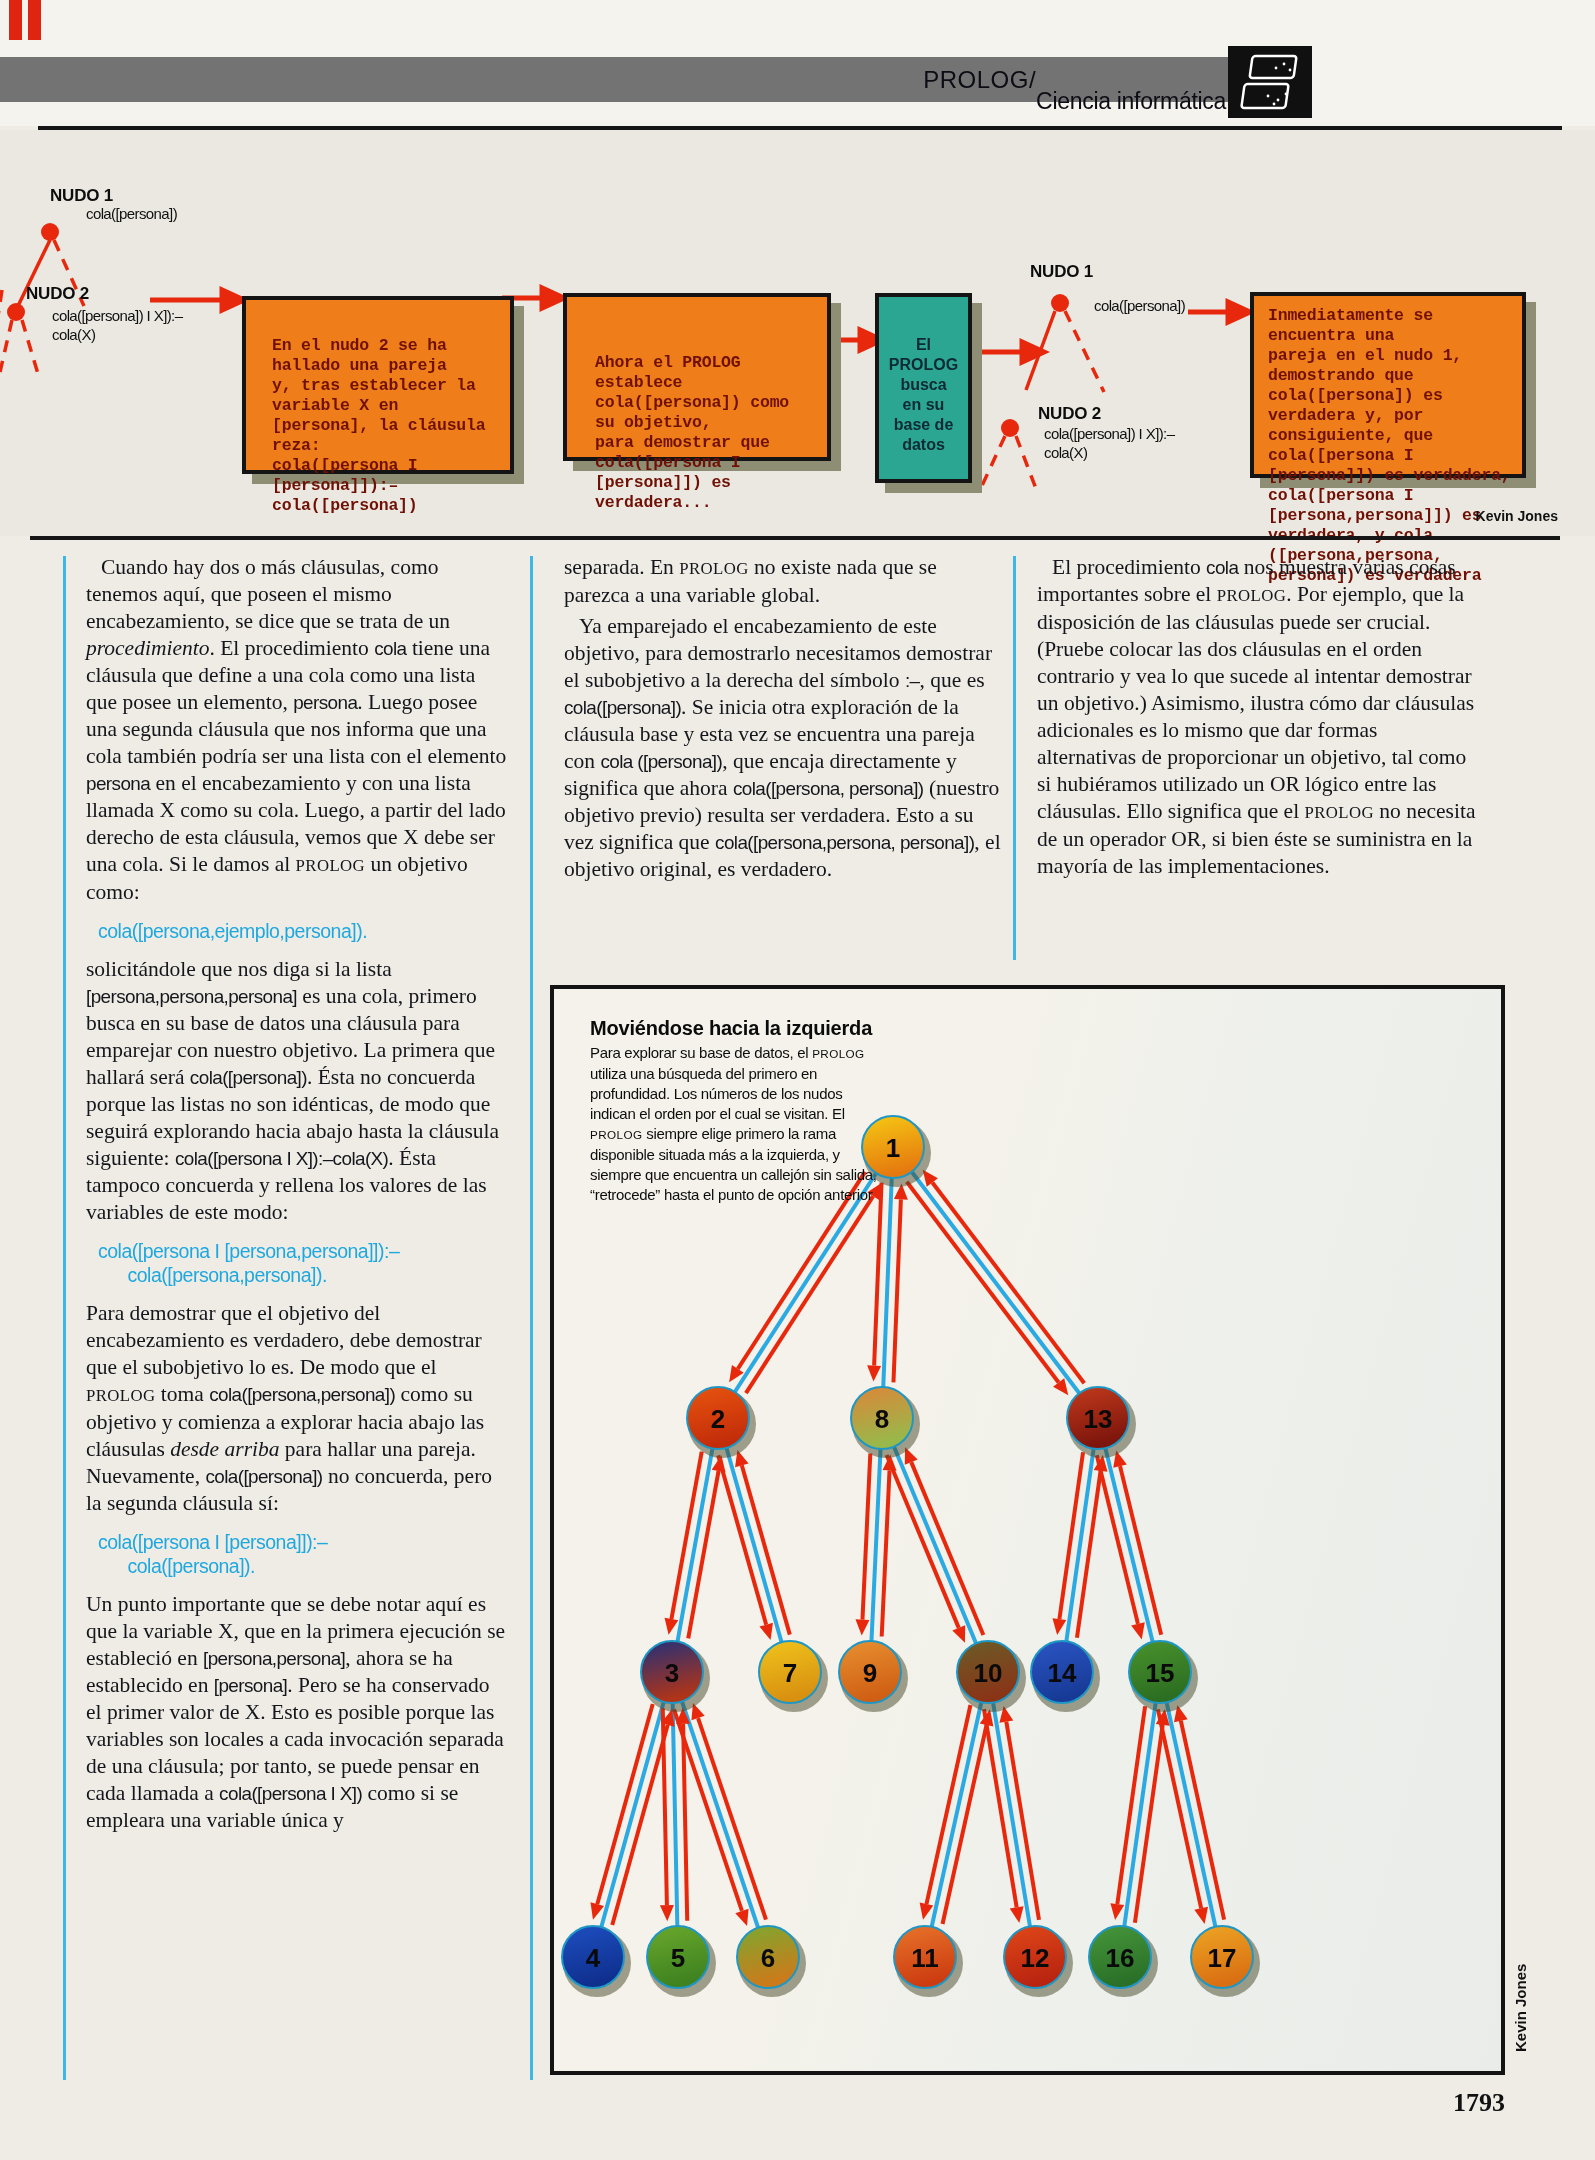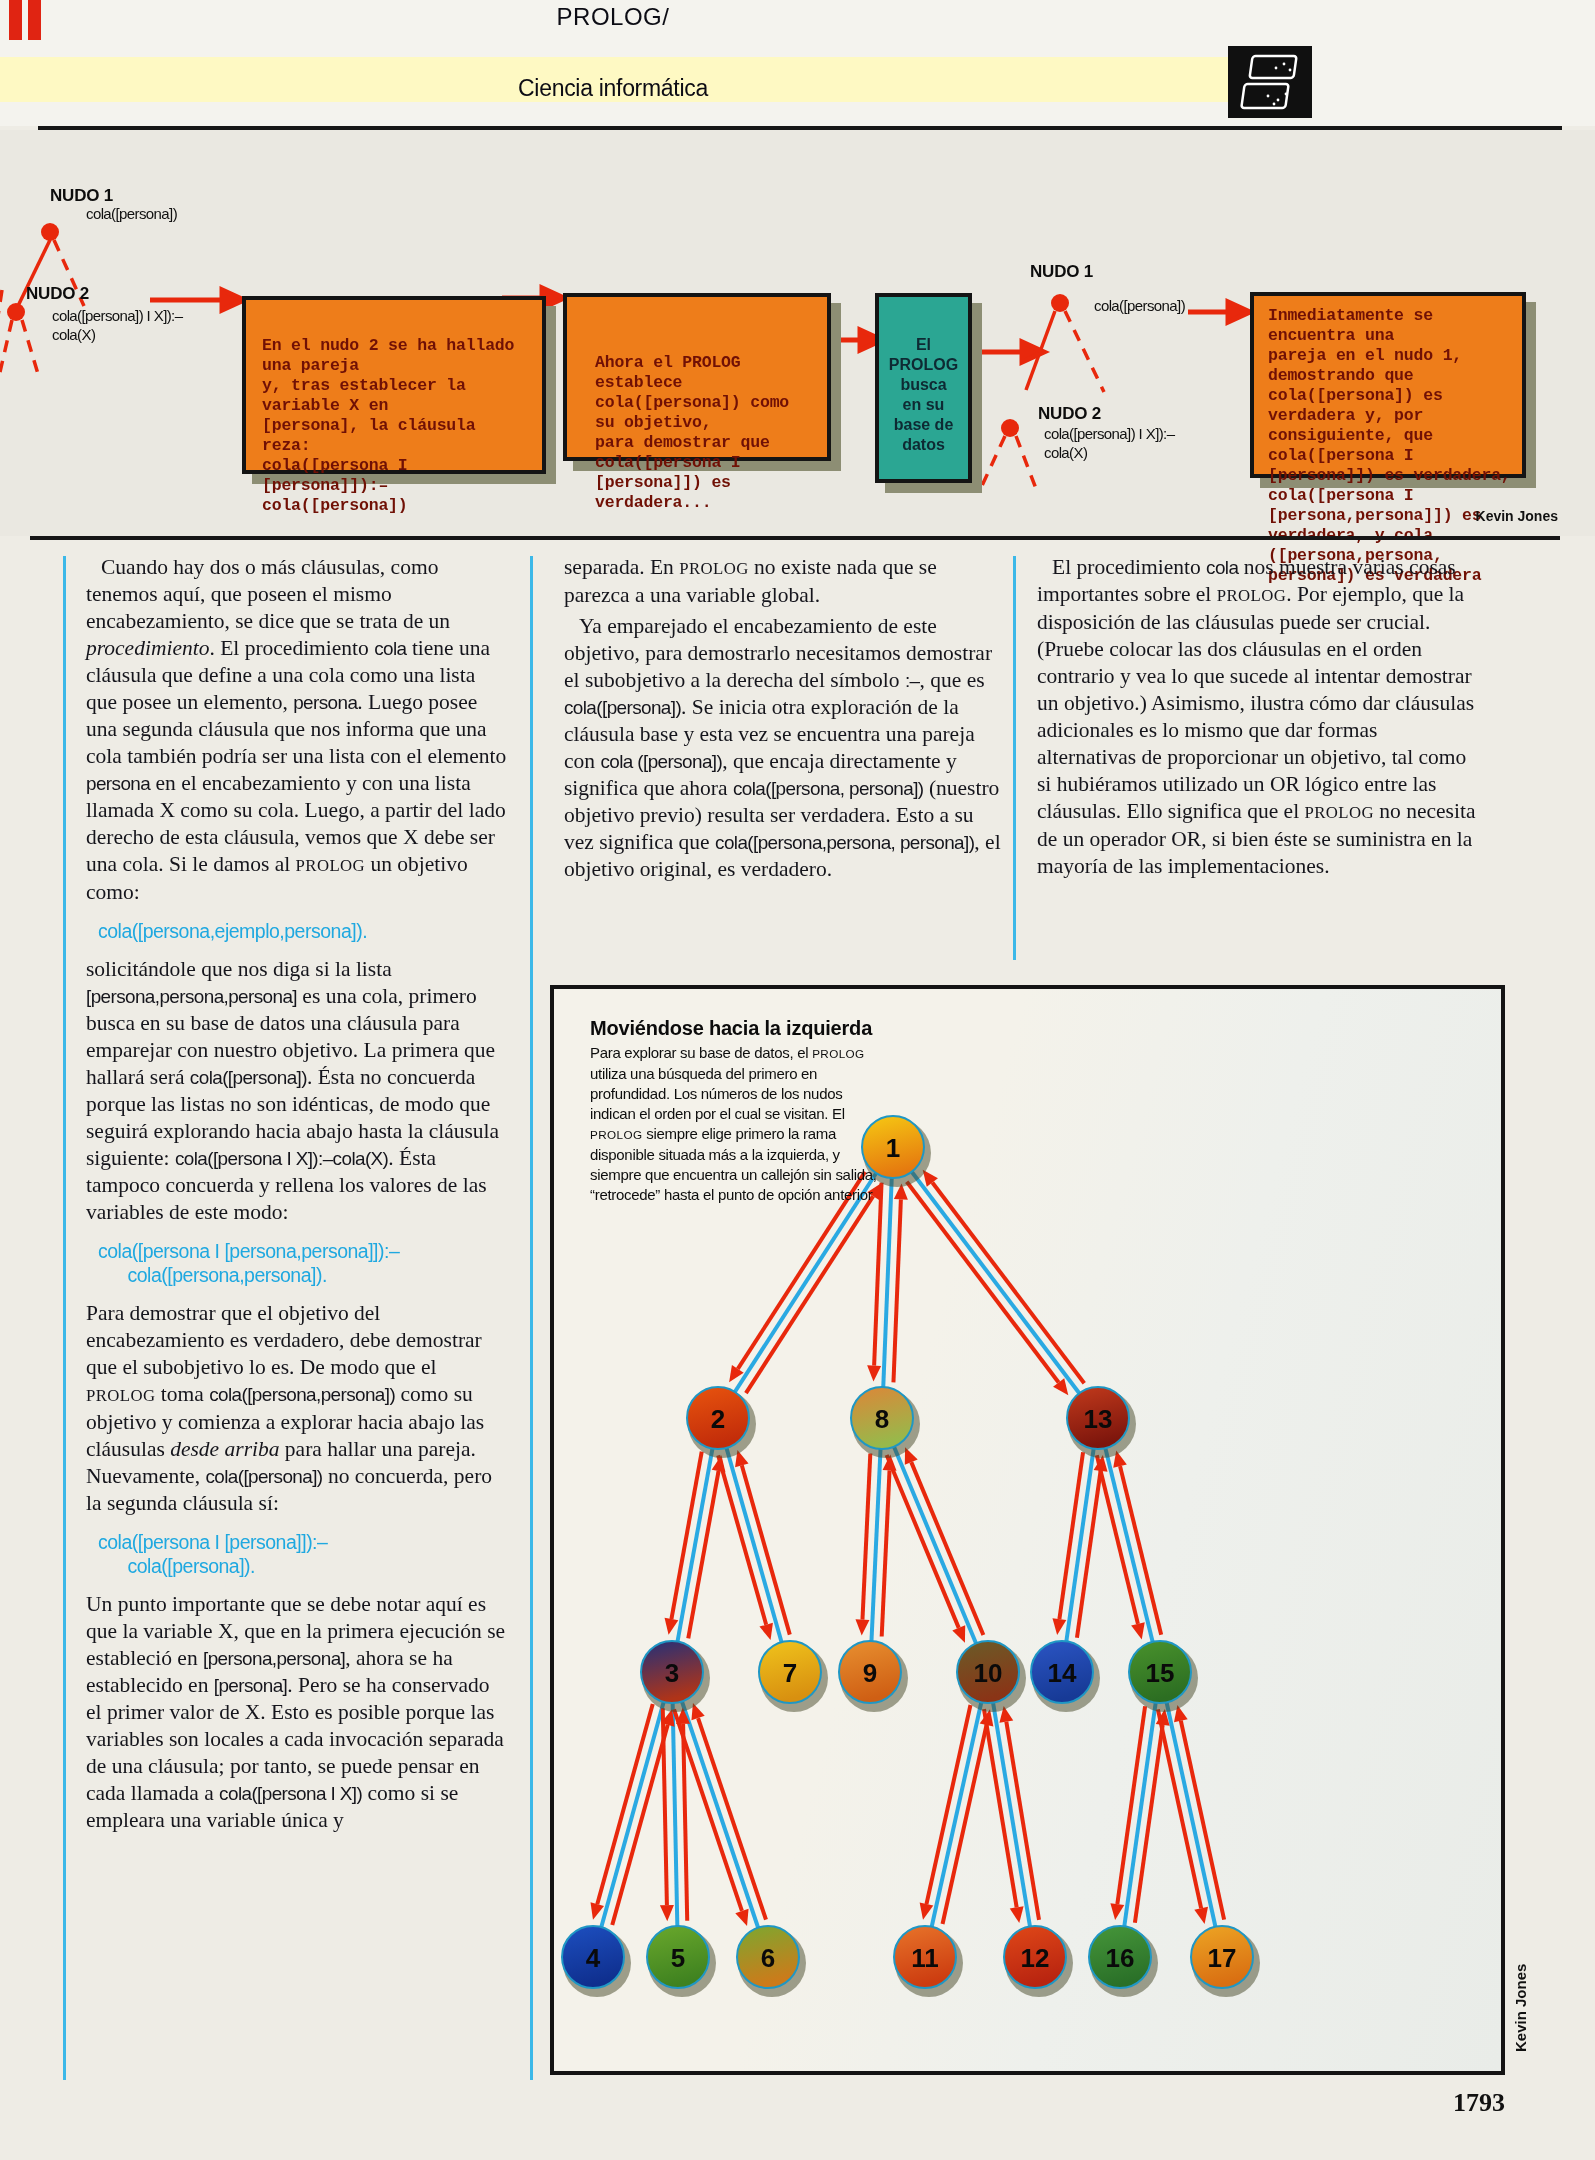--- a/index.html
+++ b/index.html
@@ -2,21 +2,21 @@
 <html><head>
 <meta charset="utf-8">
 <style>
   html,body{margin:0;padding:0;background:#d8d6cf;}
   .page{position:relative;width:1595px;height:2160px;background:#eeece5;overflow:hidden;
         font-family:"Liberation Sans",sans-serif;}
   .abs{position:absolute;}
   .top-zone{left:0;top:0;width:1595px;height:126px;background:#f4f3ee;}
   .diagram-zone{left:0;top:130px;width:1595px;height:406px;background:#eae8e1;}
   .corner-bar{top:0;width:13px;height:40px;background:#e02412;}
-  .band{left:0;top:57px;width:1312px;height:45px;background:#fef9c3;display:flex;align-items:center;justify-content:flex-end;padding-right:86px;box-sizing:border-box;flex-direction:column;}
+  .band{left:0;top:57px;width:1312px;height:45px;background:#737373;display:flex;align-items:center;justify-content:flex-end;padding-right:86px;box-sizing:border-box;}
   .band .kicker{font-size:24px;color:#0c0c14;letter-spacing:.5px;}
   .band .title{font-size:23px;font-weight:normal;color:#0c0c14;letter-spacing:-.3px;margin-top:44px;}
   .icon-box{left:1228px;top:46px;width:84px;height:72px;background:#101010;}
   .rule{background:#161616;}
   .nudo-label{font-size:17px;font-weight:bold;color:#0d0d0d;letter-spacing:-.2px;}
   .nudo-code{font-size:15px;color:#101010;letter-spacing:-.6px;white-space:pre-line;line-height:19px;}
   .obox{background:#ee7d1a;border:4px solid #141414;box-shadow:10px 10px 0 #8d8e74;box-sizing:border-box;}
   .obox .boxtext{font-weight:bold;color:#701005;font-size:16.5px;line-height:20px;white-space:pre-line;letter-spacing:-.2px;font-family:Liberation Mono, monospace;}
   .teal{background:#2ba693;border:4px solid #141414;box-shadow:10px 10px 0 #8d8e74;box-sizing:border-box;}
   .teal .boxtext{font-weight:bold;color:#0e2a33;font-size:16px;line-height:20px;white-space:pre-line;text-align:center;}
@@ -103,21 +103,21 @@
         <polygon points="1250,172 1228,162 1228,182"></polygon>
     </g>
   </svg>
 
   <div class="abs nudo-label" style="left:50px;top:186px;">NUDO 1</div>
   <div class="abs nudo-code" style="left:86px;top:204px;">cola([persona])</div>
   <div class="abs nudo-label" style="left:26px;top:284px;">NUDO 2</div>
   <div class="abs nudo-code" style="left:52px;top:306px;">cola([persona]) I X]):–
 cola(X)</div>
 
-  <div class="abs obox" style="left:242px;top:296px;width:304px;height:178px;padding:36px 14px 8px 16px;">
+  <div class="abs obox" style="left:242px;top:296px;width:272px;height:178px;padding:36px 14px 8px 26px;">
     <div class="boxtext">En el nudo 2 se ha hallado una pareja
 y, tras establecer la variable X en
 [persona], la cláusula reza:
 cola([persona I [persona]]):–
 cola([persona])</div>
   </div>
   <div class="abs obox" style="left:563px;top:293px;width:268px;height:168px;padding:56px 12px 8px 28px;">
     <div class="boxtext">Ahora el PROLOG establece
 cola([persona]) como su objetivo,
 para demostrar que cola([persona I

